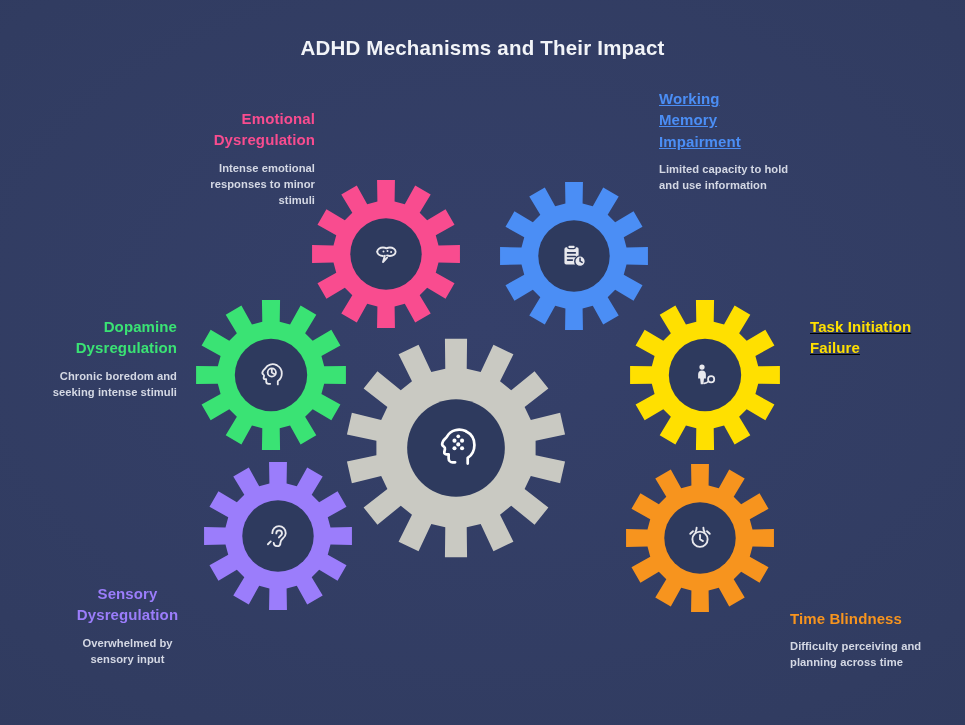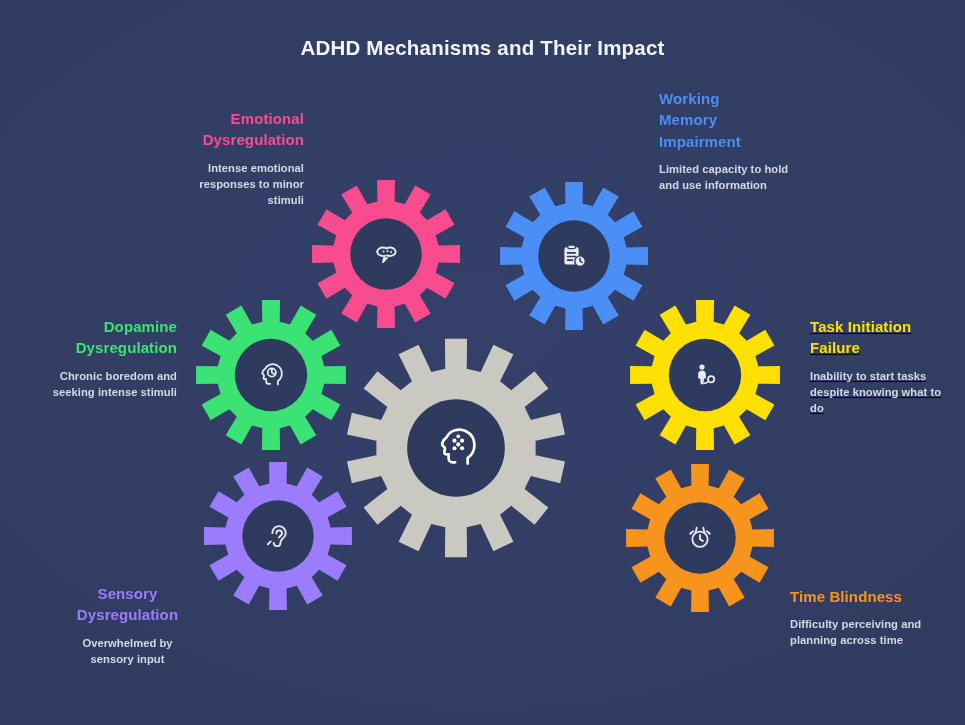--- a/index.html
+++ b/index.html
@@ -186,61 +186,60 @@
         <circle cx="12" cy="13" r="6.1"></circle>
         <path d="M12 9.6V13l2.4 1.5"></path>
         <path d="M6.4 6.6 4.2 8.6"></path>
         <path d="M17.6 6.6l2.2 2"></path>
         <path d="M8.3 7.2c.7-1.2 1.1-2.4 1-3.5"></path>
         <path d="M15.7 7.2c-.7-1.2-1.1-2.4-1-3.5"></path>
       </svg>
     </div>
   </div>
 
-  <div class="label-block align-right" style="left:164px; top:108px; width:140px;">
+  <div class="label-block align-right" style="left:175px; top:108px; width:140px;">
     <div class="label-title" style="color:#f94c8f;">
       <span>Emotional</span><br>
       <span>Dysregulation</span>
     </div>
     <div class="label-desc">Intense emotional responses to minor stimuli</div>
   </div>
 
   <div class="label-block align-left" style="left:659px; top:88px; width:140px;">
-    <div class="label-title" style="color:#4b8ef5;">
+    <div class="label-title" style="color:#4b8ef5;text-decoration:underline;">
       <span>Working</span><br>
       <span>Memory</span><br>
       <span>Impairment</span>
     </div>
     <div class="label-desc">Limited capacity to hold and use information</div>
   </div>
 
   <div class="label-block align-right" style="left:32px; top:316px; width:145px;">
     <div class="label-title" style="color:#3ae374;">
       <span>Dopamine</span><br>
       <span>Dysregulation</span>
     </div>
     <div class="label-desc">Chronic boredom and seeking intense stimuli</div>
   </div>
 
   <div class="label-block align-left" style="left:810px; top:316px; width:145px;text-decoration:underline;">
     <div class="label-title" style="color:#ffe000;">
       <span>Task Initiation</span><br>
       <span>Failure</span>
     </div>
-    <div class="label-desc">Inability to start tasks despite knowing what to do</div>
   </div>
 
   <div class="label-block align-right" style="left:60px; top:583px; width:135px;text-align:center;">
     <div class="label-title" style="color:#9b7dfb;">
       <span>Sensory</span><br>
       <span>Dysregulation</span>
     </div>
     <div class="label-desc">Overwhelmed by sensory input</div>
   </div>
 
-  <div class="label-block align-left" style="left:790px; top:586px; width:150px;">
+  <div class="label-block align-left" style="left:790px; top:608px; width:150px;">
     <div class="label-title" style="color:#f7941e;">
       <span>Time Blindness</span>
     </div>
     <div class="label-desc">Difficulty perceiving and planning across time</div>
   </div>
 
 </div>
 
 </body></html>

